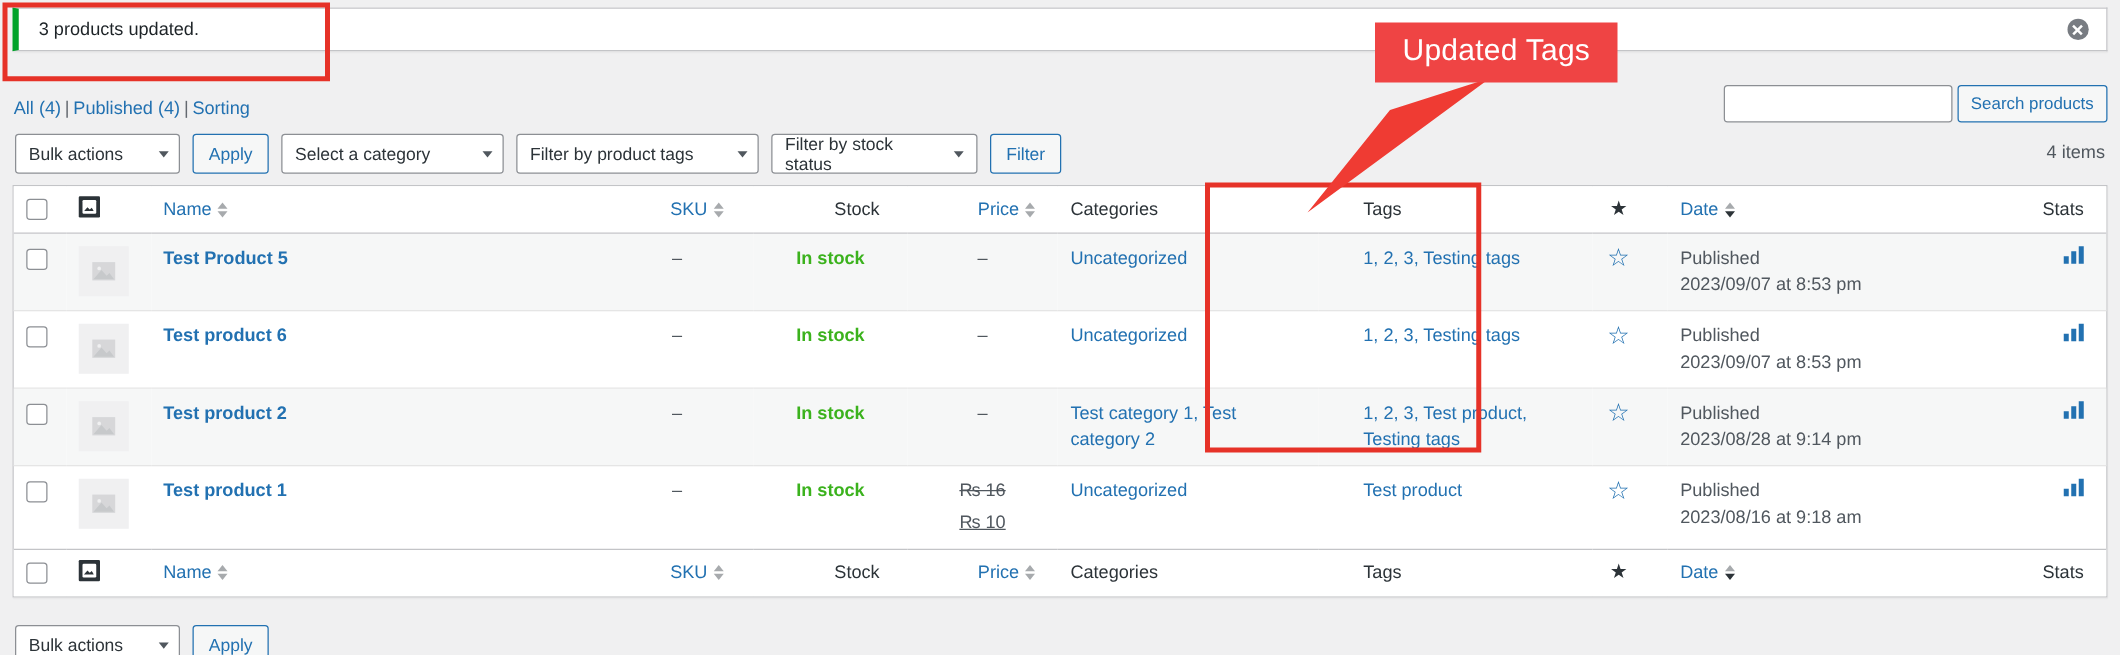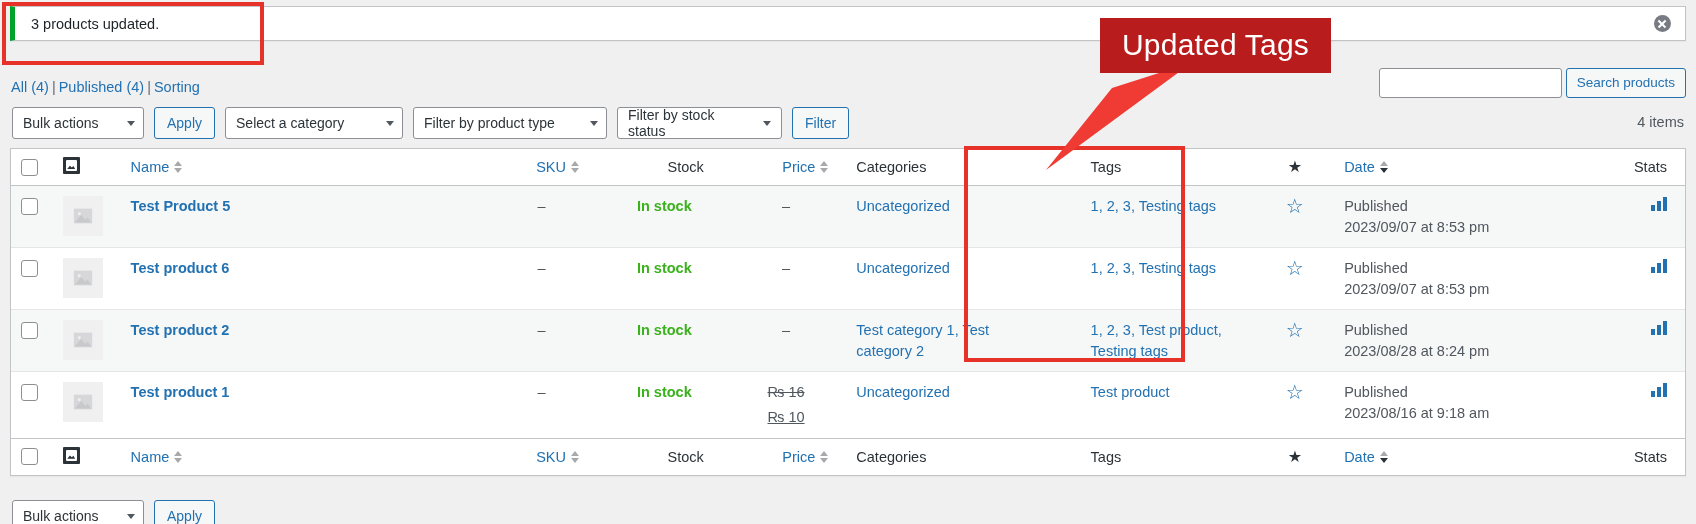--- a/index.html
+++ b/index.html
@@ -356,23 +356,23 @@
   }
 
   
   .callout {
     position: absolute;
     left: 1100px; top: 18px;
     z-index: 40;
     pointer-events: none;
   }
   .callout-box {
-    background: #b91c1c;
+    background: #ef4444;
     color: #fff;
-    font-size: 30px;
+    font-size: 24px;
     padding: 10px 22px 12px 22px;
     white-space: nowrap;
     letter-spacing: .2px;
     line-height: 1.1;
   }
   .callout-arrow {
     position: absolute;
     left: 1038px; top: 58px;
     width: 170px; height: 115px;
     z-index: 39;
@@ -418,21 +418,21 @@
       <div class="wp-select sel-bulk">
         <span>Bulk actions</span>
         <span class="cv"></span>
       </div>
       <button class="btn-secondary">Apply</button>
       <div class="wp-select sel-cat">
         <span>Select a category</span>
         <span class="cv"></span>
       </div>
       <div class="wp-select sel-type">
-        <span>Filter by product type</span>
+        <span>Filter by product tags</span>
         <span class="cv"></span>
       </div>
       <div class="wp-select sel-stock">
         <span>Filter by stock status</span>
         <span class="cv"></span>
       </div>
       <button class="btn-secondary">Filter</button>
     </div>
     <div class="tn-right">4 items</div>
   </div>
@@ -585,21 +585,21 @@
           </td>
           <td><a class="row-title">Test product 2</a></td>
           <td class="center">–</td>
           <td class="center"><span class="instock">In stock</span></td>
           <td class="center price">–</td>
           <td><a class="link">Test category 1, Test category 2</a></td>
           <td style="padding-left:36px"><a class="link">1, 2, 3, Test product, Testing tags</a></td>
           <td style="padding-left:12px"><span class="star-o">☆</span></td>
           <td class="date-cell">
             <span class="dstatus">Published</span>
-            <span>2023/08/28 at 8:24 pm</span>
+            <span>2023/08/28 at 9:14 pm</span>
           </td>
           <td style="text-align:right;padding-right:18px"><span class="bars">
                 <i></i>
                 <i></i>
                 <i></i>
               </span></td>
         </tr>
 
         <tr class="row-h">
           <td class="cb-cell">

